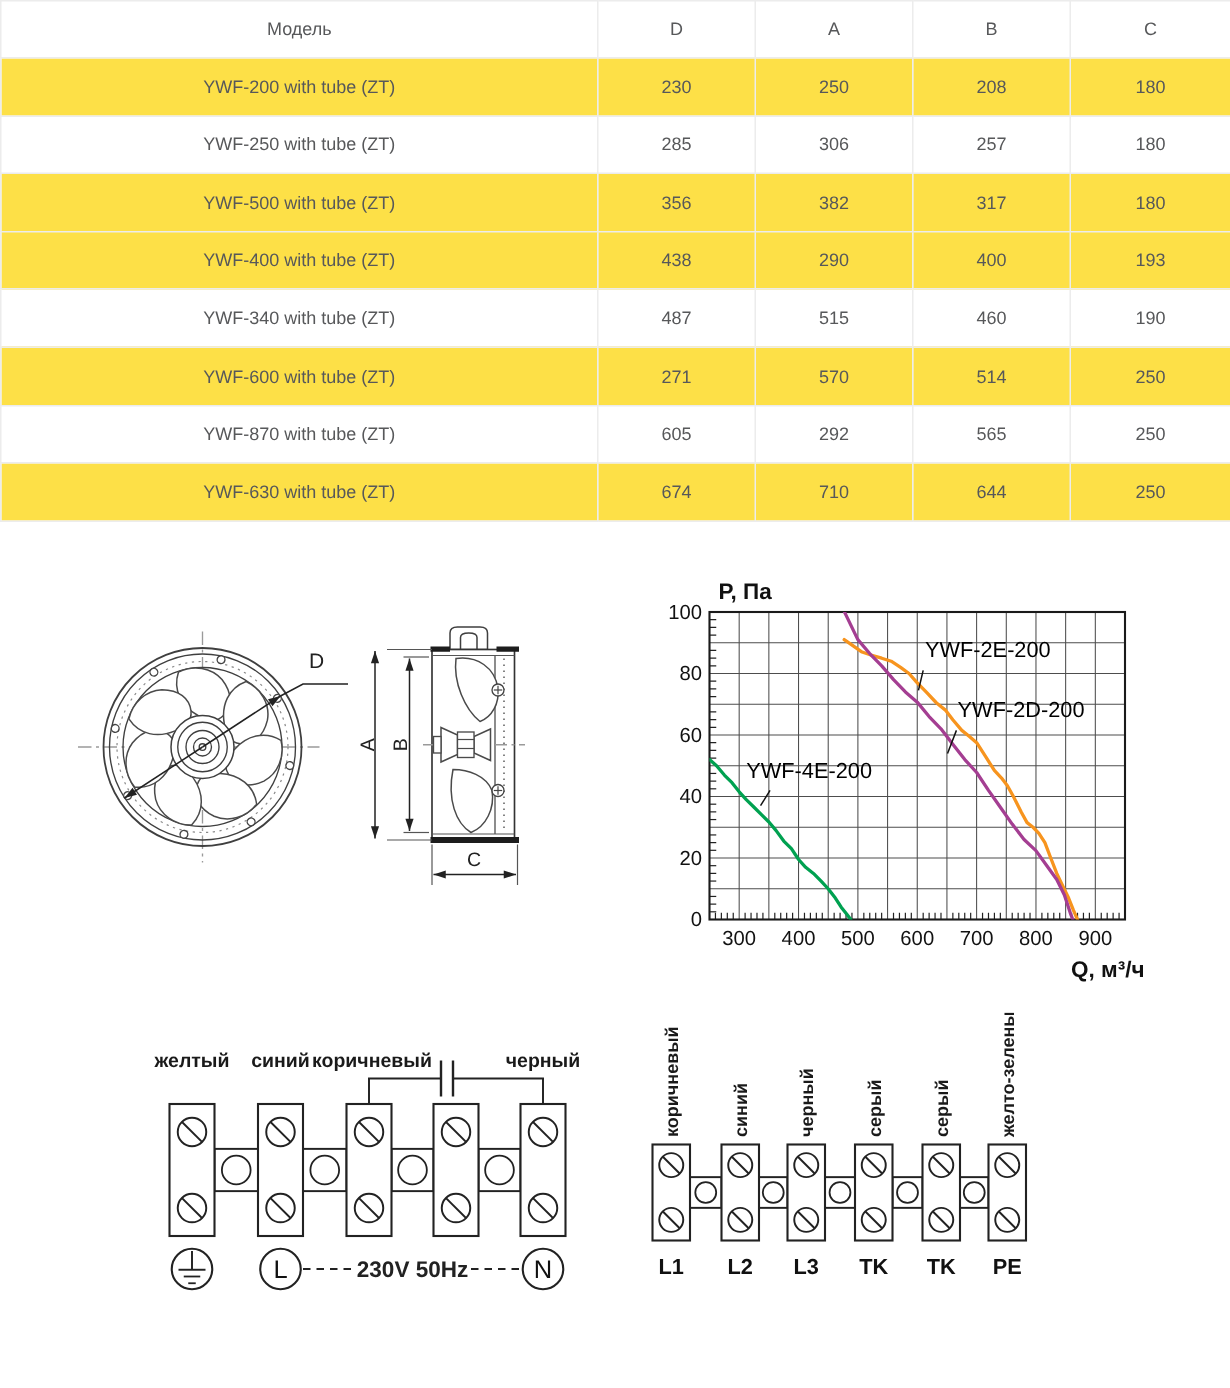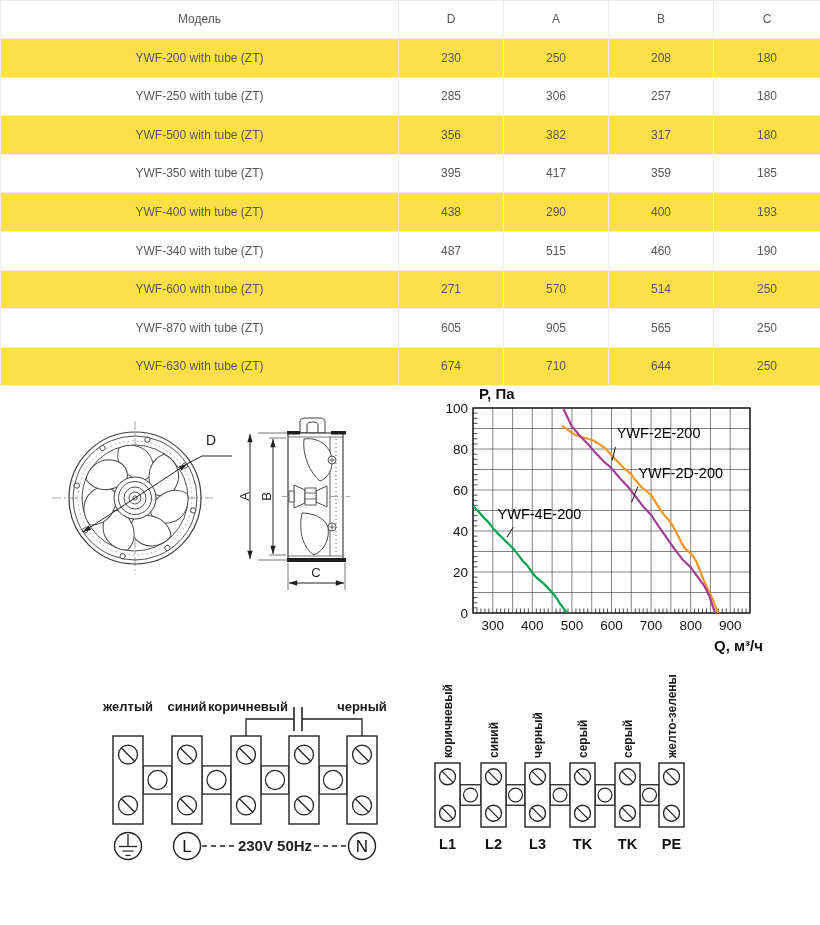--- a/index.html
+++ b/index.html
@@ -58,27 +58,20 @@
         <td>257</td>
         <td>180</td>
       </tr>
       <tr class="stripe">
         <td>YWF-500 with tube (ZT)</td>
         <td>356</td>
         <td>382</td>
         <td>317</td>
         <td>180</td>
       </tr>
-      <tr>
-        <td>YWF-350 with tube (ZT)</td>
-        <td>395</td>
-        <td>417</td>
-        <td>359</td>
-        <td>185</td>
-      </tr>
       <tr class="stripe">
         <td>YWF-400 with tube (ZT)</td>
         <td>438</td>
         <td>290</td>
         <td>400</td>
         <td>193</td>
       </tr>
       <tr>
         <td>YWF-340 with tube (ZT)</td>
         <td>487</td>
@@ -89,21 +82,21 @@
       <tr class="stripe">
         <td>YWF-600 with tube (ZT)</td>
         <td>271</td>
         <td>570</td>
         <td>514</td>
         <td>250</td>
       </tr>
       <tr>
         <td>YWF-870 with tube (ZT)</td>
         <td>605</td>
-        <td>905</td>
+        <td>292</td>
         <td>565</td>
         <td>250</td>
       </tr>
       <tr class="stripe">
         <td>YWF-630 with tube (ZT)</td>
         <td>674</td>
         <td>710</td>
         <td>644</td>
         <td>250</td>
       </tr>

